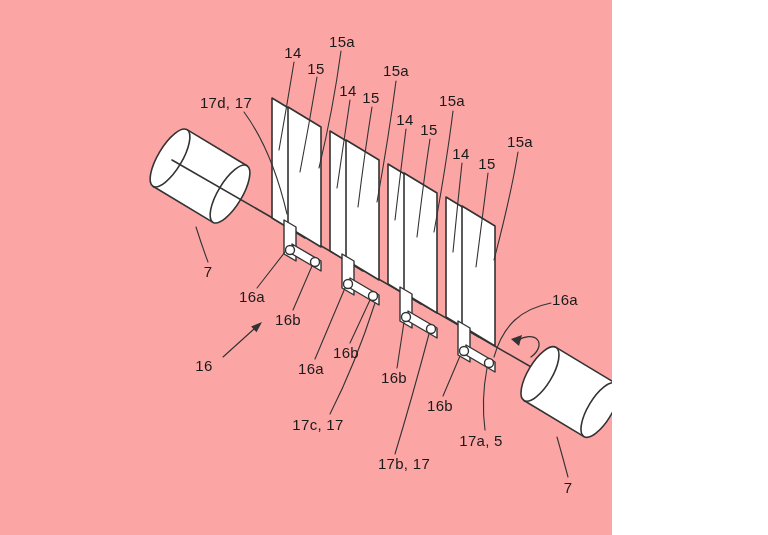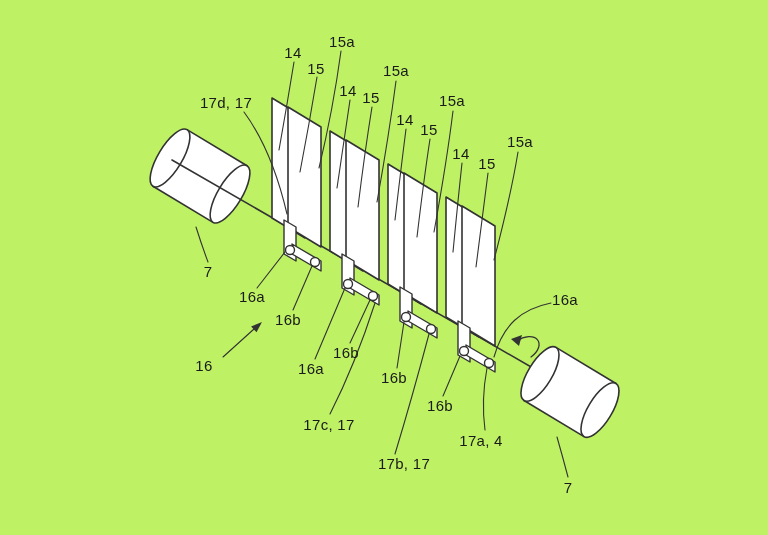--- a/index.html
+++ b/index.html
@@ -2,23 +2,23 @@
 <html><head>
 <meta charset="utf-8">
 <style>
   html, body {
     margin: 0;
     padding: 0;
     background: #ffffff;
   }
   .figure-stage {
     position: relative;
-    width: 768px;
+    width: 612px;
     height: 535px;
-    background: #bef264;
+    background: #fca5a5;
     overflow: hidden;
     font-family: "Liberation Sans", sans-serif;
   }
   .figure-stage svg {
     position: absolute;
     left: 0;
     top: 0;
   }
   .ref-label {
     position: absolute;
@@ -161,18 +161,18 @@
   <div class="ref-label" style="left:487px; top:163px">15</div>
   <div class="ref-label" style="left:208px; top:271px">7</div>
   <div class="ref-label" style="left:252px; top:296px">16a</div>
   <div class="ref-label" style="left:288px; top:319px">16b</div>
   <div class="ref-label" style="left:204px; top:365px">16</div>
   <div class="ref-label" style="left:311px; top:368px">16a</div>
   <div class="ref-label" style="left:346px; top:352px">16b</div>
   <div class="ref-label" style="left:394px; top:377px">16b</div>
   <div class="ref-label" style="left:440px; top:405px">16b</div>
   <div class="ref-label" style="left:565px; top:299px">16a</div>
-  <div class="ref-label" style="left:329px; top:424px">17c, 17</div>
+  <div class="ref-label" style="left:318px; top:424px">17c, 17</div>
   <div class="ref-label" style="left:404px; top:463px">17b, 17</div>
-  <div class="ref-label" style="left:481px; top:440px">17a, 4</div>
+  <div class="ref-label" style="left:481px; top:440px">17a, 5</div>
   <div class="ref-label" style="left:568px; top:487px">7</div>
 
 </div>
 
 </body></html>

